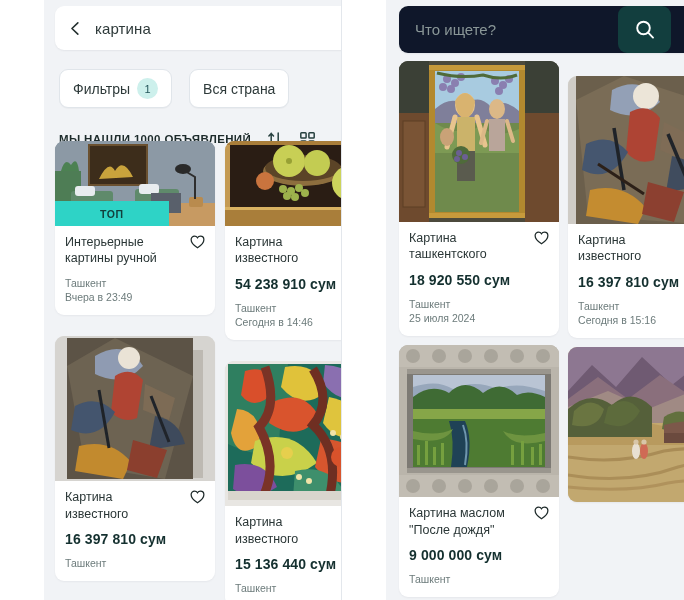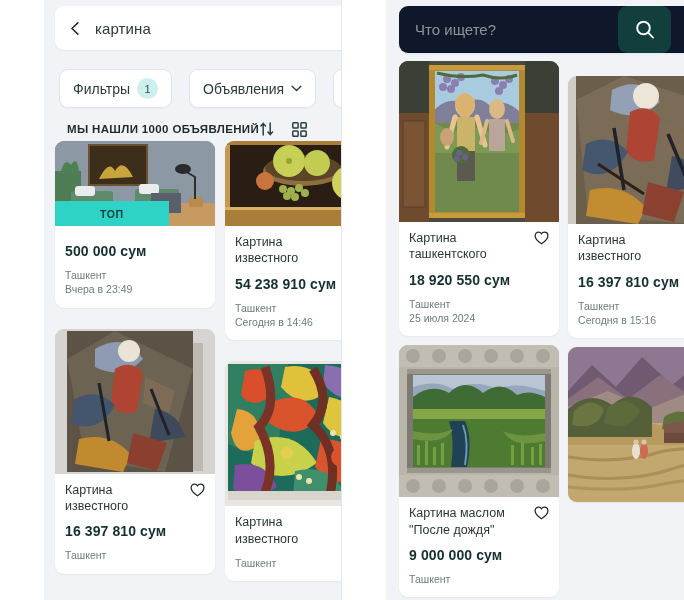--- a/index.html
+++ b/index.html
@@ -63,23 +63,23 @@
   .chip-badge {
     width: 21px; height: 21px; border-radius: 50%;
     background: #cdf0ec;
     display:flex; align-items:center; justify-content:center;
     font-size: 11px; color: #24555a;
   }
   .chevron { width: 11px; height: 7px; }
 
   
   .results-bar {
-    position: absolute; top: 118px; left: 15px; right: 10px;
+    position: absolute; top: 128px; left: 15px; right: 10px;
     height: 22px;
-    display: flex; align-items: center; justify-content: center;
+    display: flex; align-items: center; justify-content: space-between;
   }
   .results-count {
     font-size: 11.5px;
     font-weight: bold;
     letter-spacing: .35px;
     color: #1d2b2b;
   }
   .results-icons { display: flex; gap: 17px; align-items: center; padding-right: 16px; }
   .ico-btn { display:flex; align-items:center; justify-content:center; }
 
@@ -183,26 +183,20 @@
         <svg class="heart-lg" viewBox="0 0 24 22">
           <path d="M12 20.2 C12 20.2 1.8 13.6 1.8 7.3 C1.8 3.9 4.3 1.6 7.3 1.6 C9.5 1.6 11.2 2.9 12 4.3 C12.8 2.9 14.5 1.6 16.7 1.6 C19.7 1.6 22.2 3.9 22.2 7.3 C22.2 13.6 12 20.2 12 20.2 Z" fill="none" stroke="#1f2b2b" stroke-width="1.8" stroke-linejoin="round"></path>
         </svg>
       </div>
     </div>
 
     <div class="chips-row">
       <div class="chip">
         <span>Фильтры</span>
         <span class="chip-badge">1</span>
-      </div>
-      <div class="chip">
-        <span>Объявления</span>
-        <svg class="chevron" viewBox="0 0 12 8">
-          <path d="M1 1.4 L6 6.4 L11 1.4" fill="none" stroke="#2e3a3a" stroke-width="1.6" stroke-linecap="round" stroke-linejoin="round"></path>
-        </svg>
       </div>
       <div class="chip">
         <span>Вся страна</span>
       </div>
     </div>
 
     <div class="results-bar">
       <div class="results-count">МЫ НАШЛИ 1000 ОБЪЯВЛЕНИЙ</div>
       <div class="results-icons">
         <div class="ico-btn">
@@ -241,21 +235,27 @@
               <rect x="80" y="48" width="44" height="24" rx="3" fill="#5f8a6b"></rect>
               <rect x="84" y="43" width="20" height="10" rx="3" fill="#e8ecef"></rect>
               <rect x="96" y="52" width="30" height="20" fill="#59606b"></rect>
               <rect x="134" y="56" width="14" height="10" rx="2" fill="#b98b4e"></rect>
               <path d="M140 58 L140 36 L130 30" stroke="#2e2e2e" stroke-width="2" fill="none"></path>
               <ellipse cx="128" cy="28" rx="8" ry="5" fill="#2a2a2a"></ellipse>
             </svg>
             <div class="top-badge">ТОП</div>
           </div>
           <div class="card-body">
-            <div class="card-price">500 000 сум</div>
+            <div class="card-title-row">
+              <div class="card-title">Интерьерные
+картины ручной</div>
+              <svg class="heart-sm" viewBox="0 0 24 22">
+                <path d="M12 20.2 C12 20.2 1.8 13.6 1.8 7.3 C1.8 3.9 4.3 1.6 7.3 1.6 C9.5 1.6 11.2 2.9 12 4.3 C12.8 2.9 14.5 1.6 16.7 1.6 C19.7 1.6 22.2 3.9 22.2 7.3 C22.2 13.6 12 20.2 12 20.2 Z" fill="none" stroke="#1f2b2b" stroke-width="2"></path>
+              </svg>
+            </div>
             <div class="card-meta">Ташкент
 Вчера в 23:49</div>
           </div>
         </div>
 
         <div class="card">
           <div class="card-img" style="height:145px">
             <svg class="art" viewBox="0 0 160 145" preserveAspectRatio="none">
               <rect width="160" height="145" fill="#d6d4d0"></rect>
               <rect x="12" y="2" width="126" height="141" fill="#5c5346"></rect>
@@ -362,20 +362,21 @@
             </svg>
           </div>
           <div class="card-body">
             <div class="card-title-row">
               <div class="card-title">Картина
 известного</div>
               <svg class="heart-sm" viewBox="0 0 24 22">
                 <path d="M12 20.2 C12 20.2 1.8 13.6 1.8 7.3 C1.8 3.9 4.3 1.6 7.3 1.6 C9.5 1.6 11.2 2.9 12 4.3 C12.8 2.9 14.5 1.6 16.7 1.6 C19.7 1.6 22.2 3.9 22.2 7.3 C22.2 13.6 12 20.2 12 20.2 Z" fill="none" stroke="#1f2b2b" stroke-width="2"></path>
               </svg>
             </div>
+            <div class="card-price">15 136 440 сум</div>
             <div class="card-meta">Ташкент</div>
           </div>
         </div>
 
       </div>
     </div>
   </div>
 
   <div class="panel panel-right">
 

